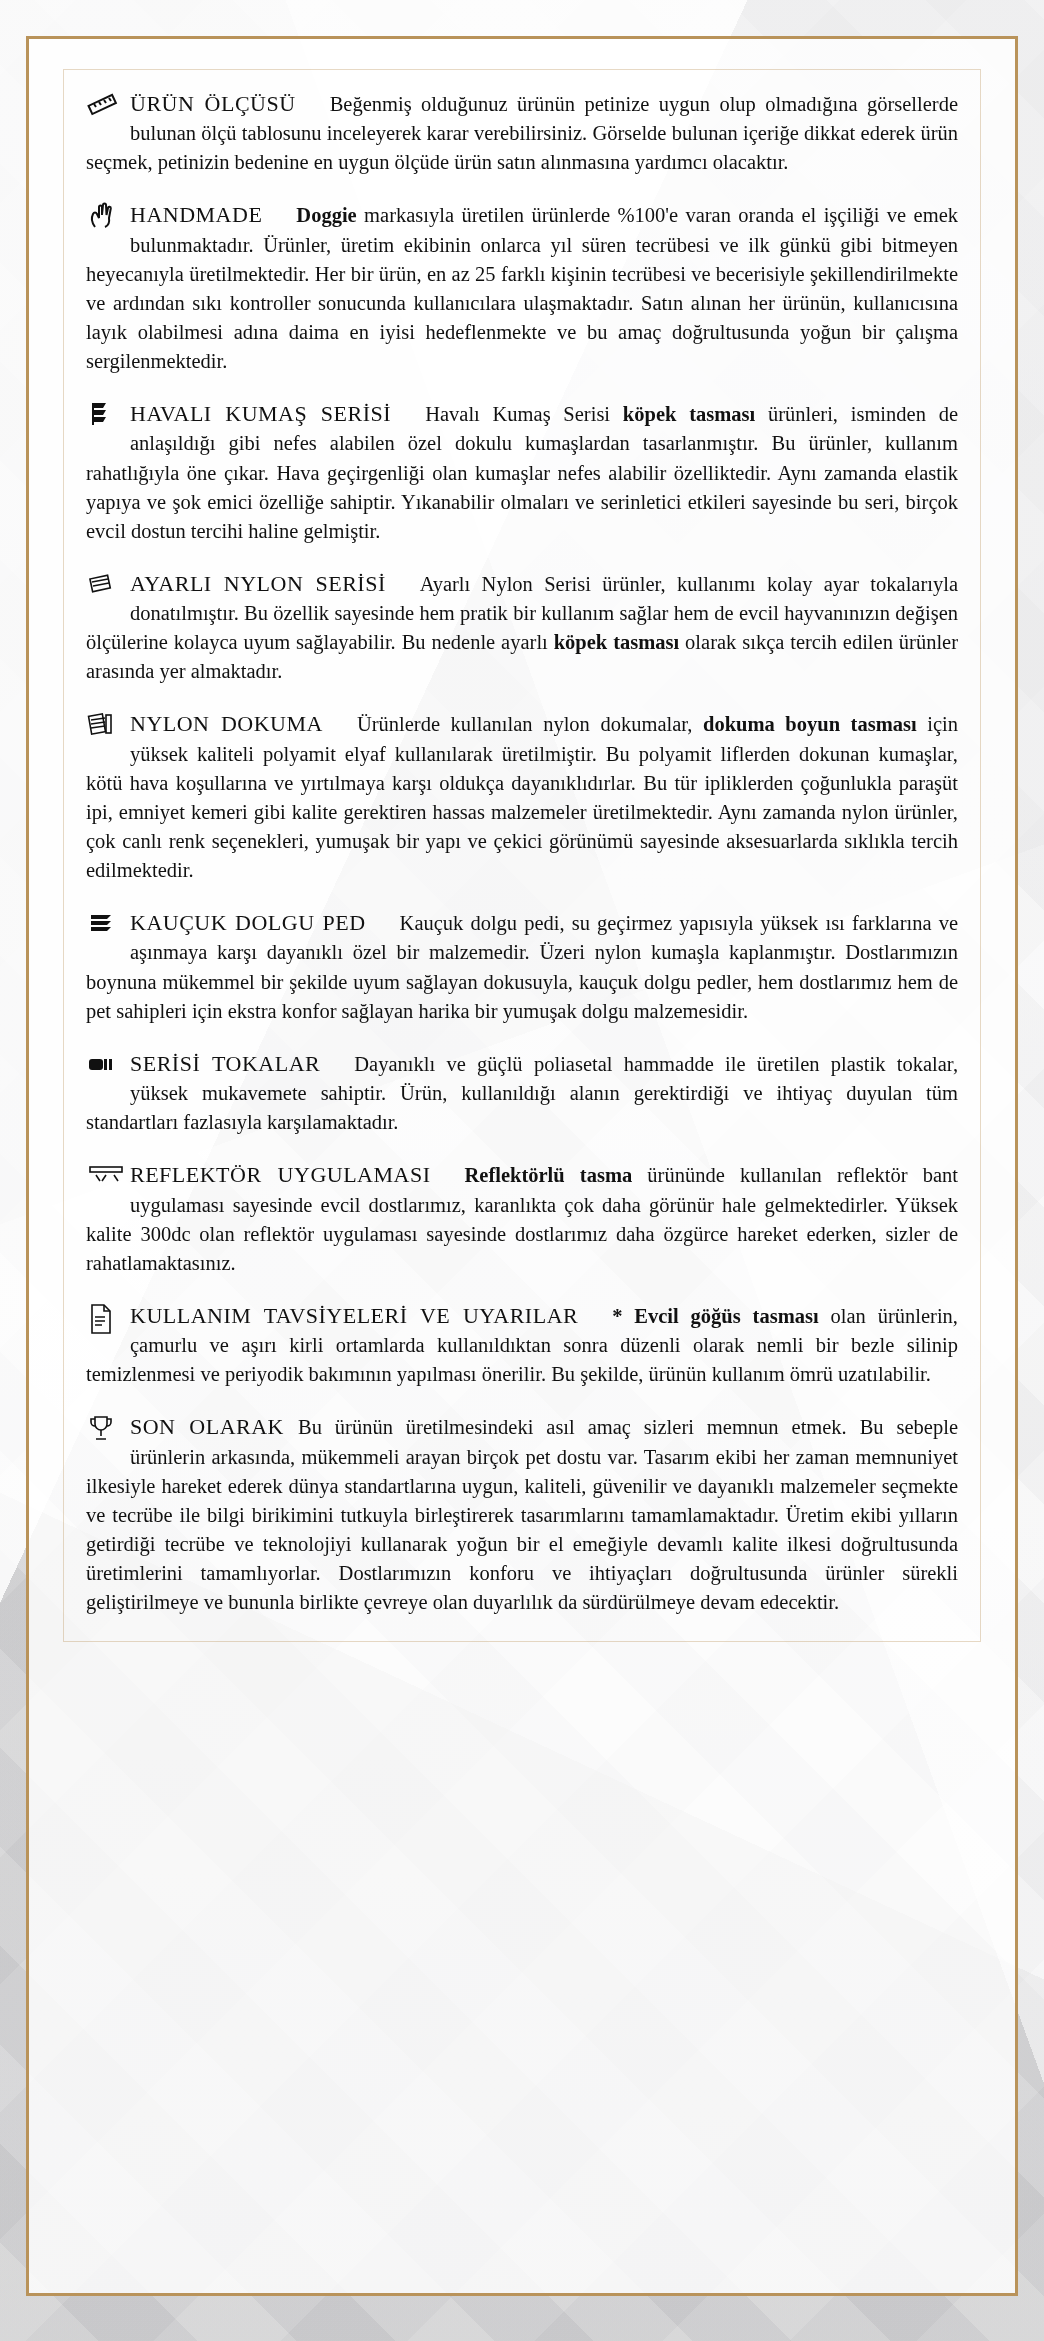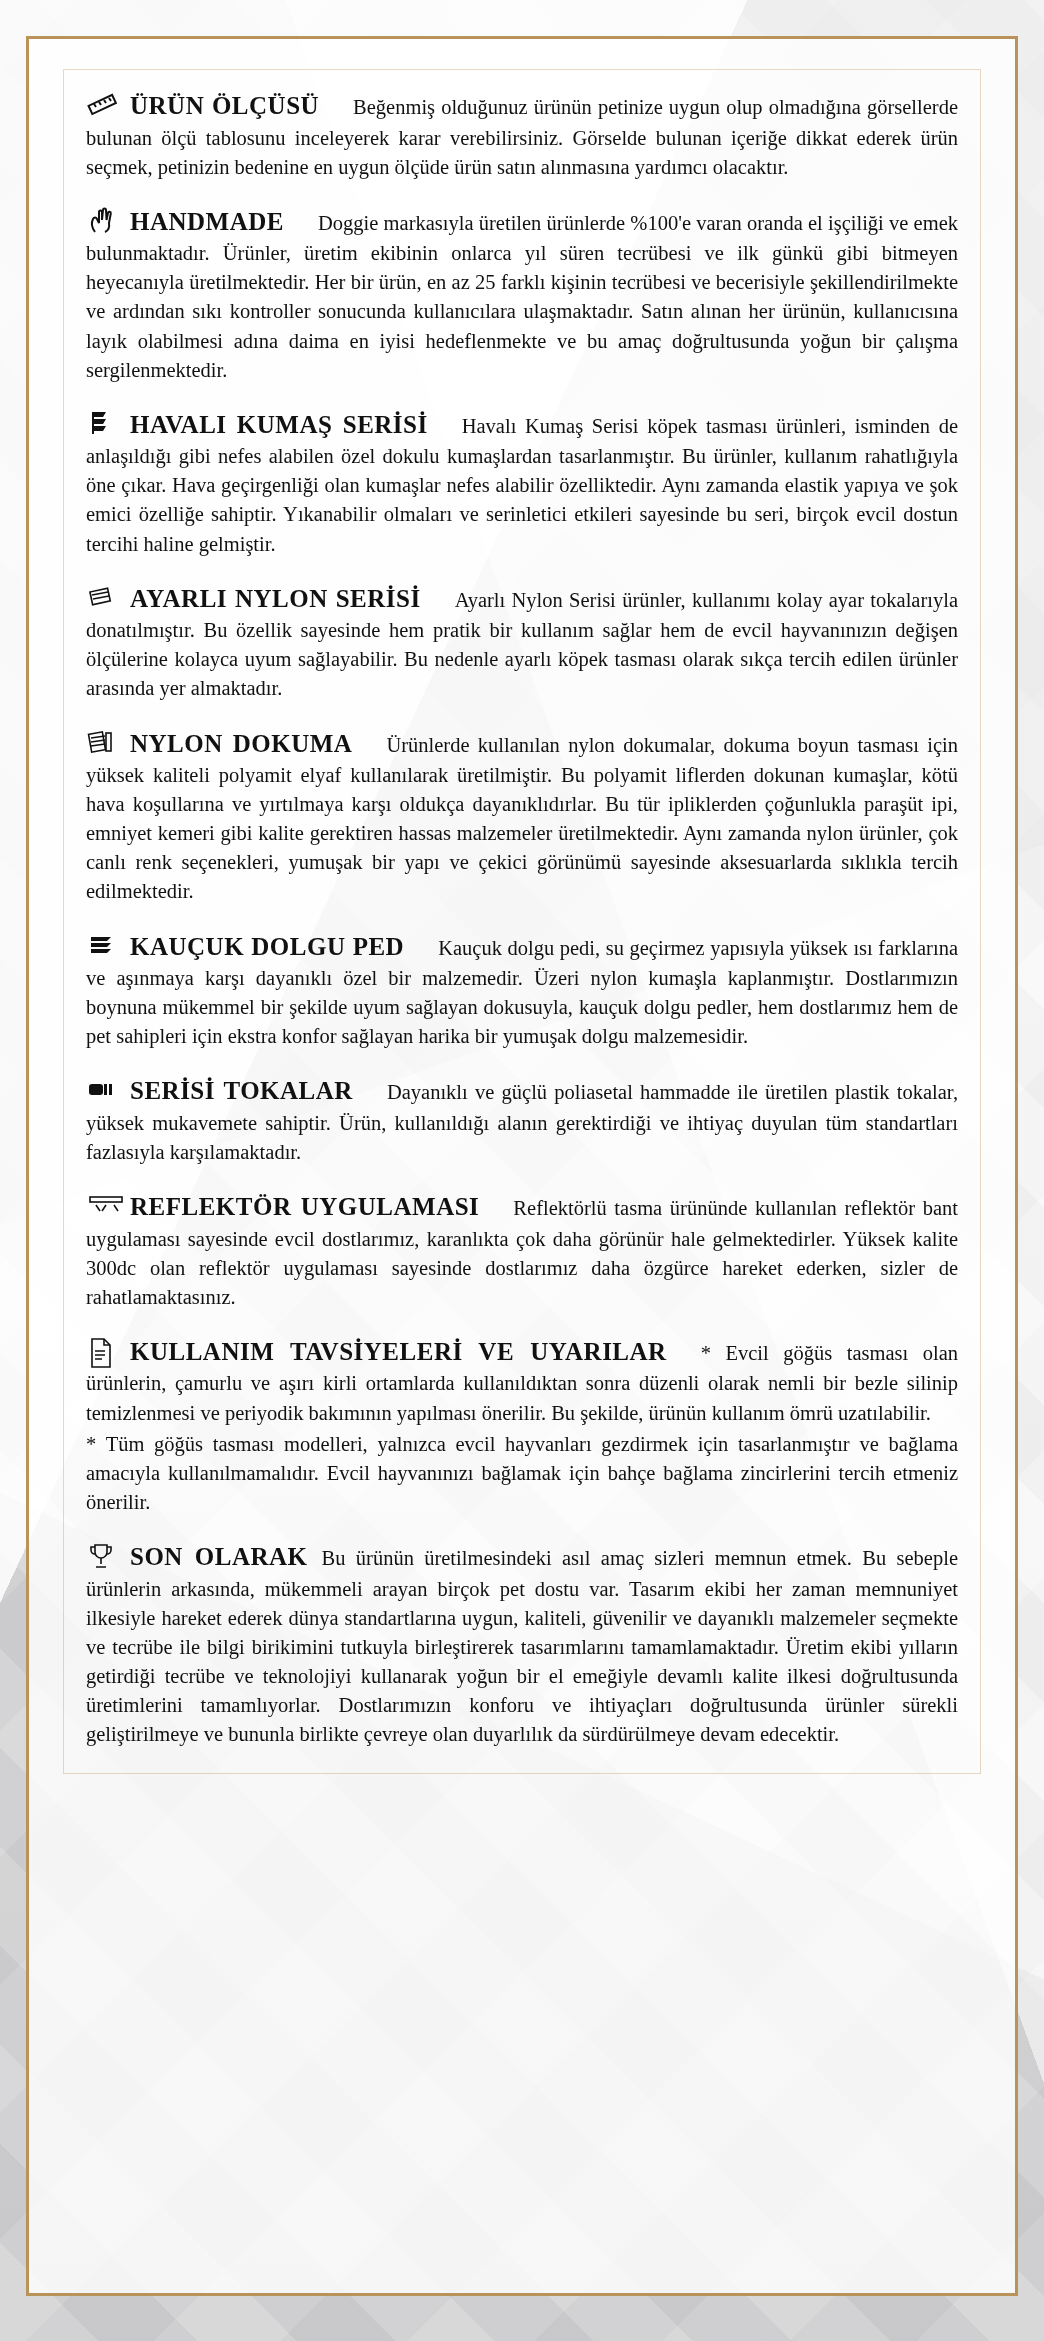--- a/index.html
+++ b/index.html
@@ -48,27 +48,27 @@
   .para {
     font-size: 20.5px;
     line-height: 1.42;
     text-align: justify;
     color: #111;
     margin: 0;
   }
   .para + .para { margin-top: 2px; }
 
   .head {
-    font-weight: bold;
-    font-size: 25px;
+    font-weight: normal;
+    font-size: 22px;
     letter-spacing: 0.5px;
     white-space: nowrap;
   }
   .head-gap { display: inline-block; width: 34px; }
-  .b { font-weight: normal; }
+  .b { font-weight: bold; }
 
   .icon {
     display: inline-block;
     vertical-align: -6px;
     margin-right: 8px;
     width: 34px;
     height: 30px;
   }
   .icon svg { display: block; }
 
@@ -180,21 +180,20 @@
   <div class="section">
     <p class="para"><span class="icon first-line-icon">
             <svg width="34" height="38" viewBox="0 0 34 38">
               <g fill="none" stroke="#111" stroke-width="1.6">
                 <path d="M6 3h12l6 6v22H6z"></path>
                 <path d="M18 3v6h6"></path>
                 <path d="M9 15h10M9 19h10M9 23h7"></path>
               </g>
             </svg>
           </span><span class="head">KULLANIM  TAVSİYELERİ  VE  UYARILAR</span><span class="head-gap"></span><span><span class="b">* Evcil göğüs tasması</span> olan ürünlerin, çamurlu ve aşırı kirli ortamlarda kullanıldıktan sonra düzenli olarak nemli bir bezle silinip temizlenmesi ve periyodik bakımının yapılması önerilir. Bu şekilde, ürünün kullanım ömrü uzatılabilir.</span></p>
-    <p class="para">* Tüm <span class="b">göğüs tasması</span> modelleri, yalnızca evcil hayvanları gezdirmek için tasarlanmıştır ve bağlama amacıyla kullanılmamalıdır. Evcil hayvanınızı bağlamak için bahçe bağlama zincirlerini tercih etmeniz önerilir.</p>
   </div>
 
   <div class="section">
     <p class="para"><span class="icon first-line-icon">
             <svg width="30" height="32" viewBox="0 0 30 32">
               <g fill="none" stroke="#111" stroke-width="1.6">
                 <path d="M9 4h12v7a6 6 0 0 1-12 0z"></path>
                 <path d="M9 6H5v3a4 4 0 0 0 4 4M21 6h4v3a4 4 0 0 1-4 4"></path>
                 <path d="M15 17v6M10 26h10"></path>
               </g>

